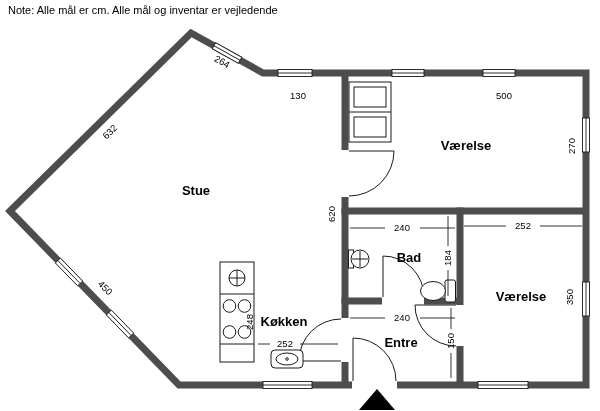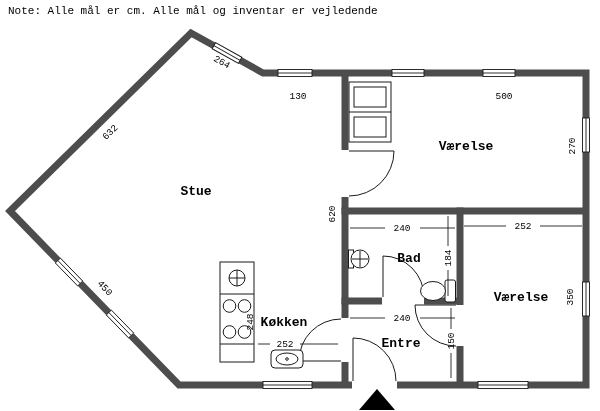--- a/index.html
+++ b/index.html
@@ -1,17 +1,17 @@
 <!DOCTYPE html>
 <html style="--wall: #4d4d4d; --fixture: #1a1a1a; --bg: #ffffff; --text: #000000;"><head>
 <meta charset="utf-8">
 <style>
   html,body{margin:0;padding:0;background:#fff;}
   .page{position:relative;width:600px;height:411px;background:var(--bg,#fff);overflow:hidden;
-        font-family:Liberation Mono, monospace;}
+        font-family:Liberation Sans, sans-serif;}
   svg{position:absolute;left:0;top:0;}
   .wall-outline{fill:var(--bg,#fff);stroke:var(--wall,#4d4d4d);stroke-width:7;stroke-linejoin:miter;}
   .wall{stroke:var(--wall,#4d4d4d);stroke-width:7;}
   .opening{fill:var(--bg,#fff);stroke:none;}
   .winline{stroke:var(--fixture,#1a1a1a);stroke-width:0.9;fill:var(--bg,#fff);}
   .thin{stroke:var(--fixture,#1a1a1a);stroke-width:1;fill:none;}
   .fix{stroke:var(--fixture,#1a1a1a);stroke-width:1;fill:var(--bg,#fff);}
   .dimline{stroke:#000;stroke-width:0.8;}
   text{fill:var(--text,#000);}
   .note{font-size:11px;}

